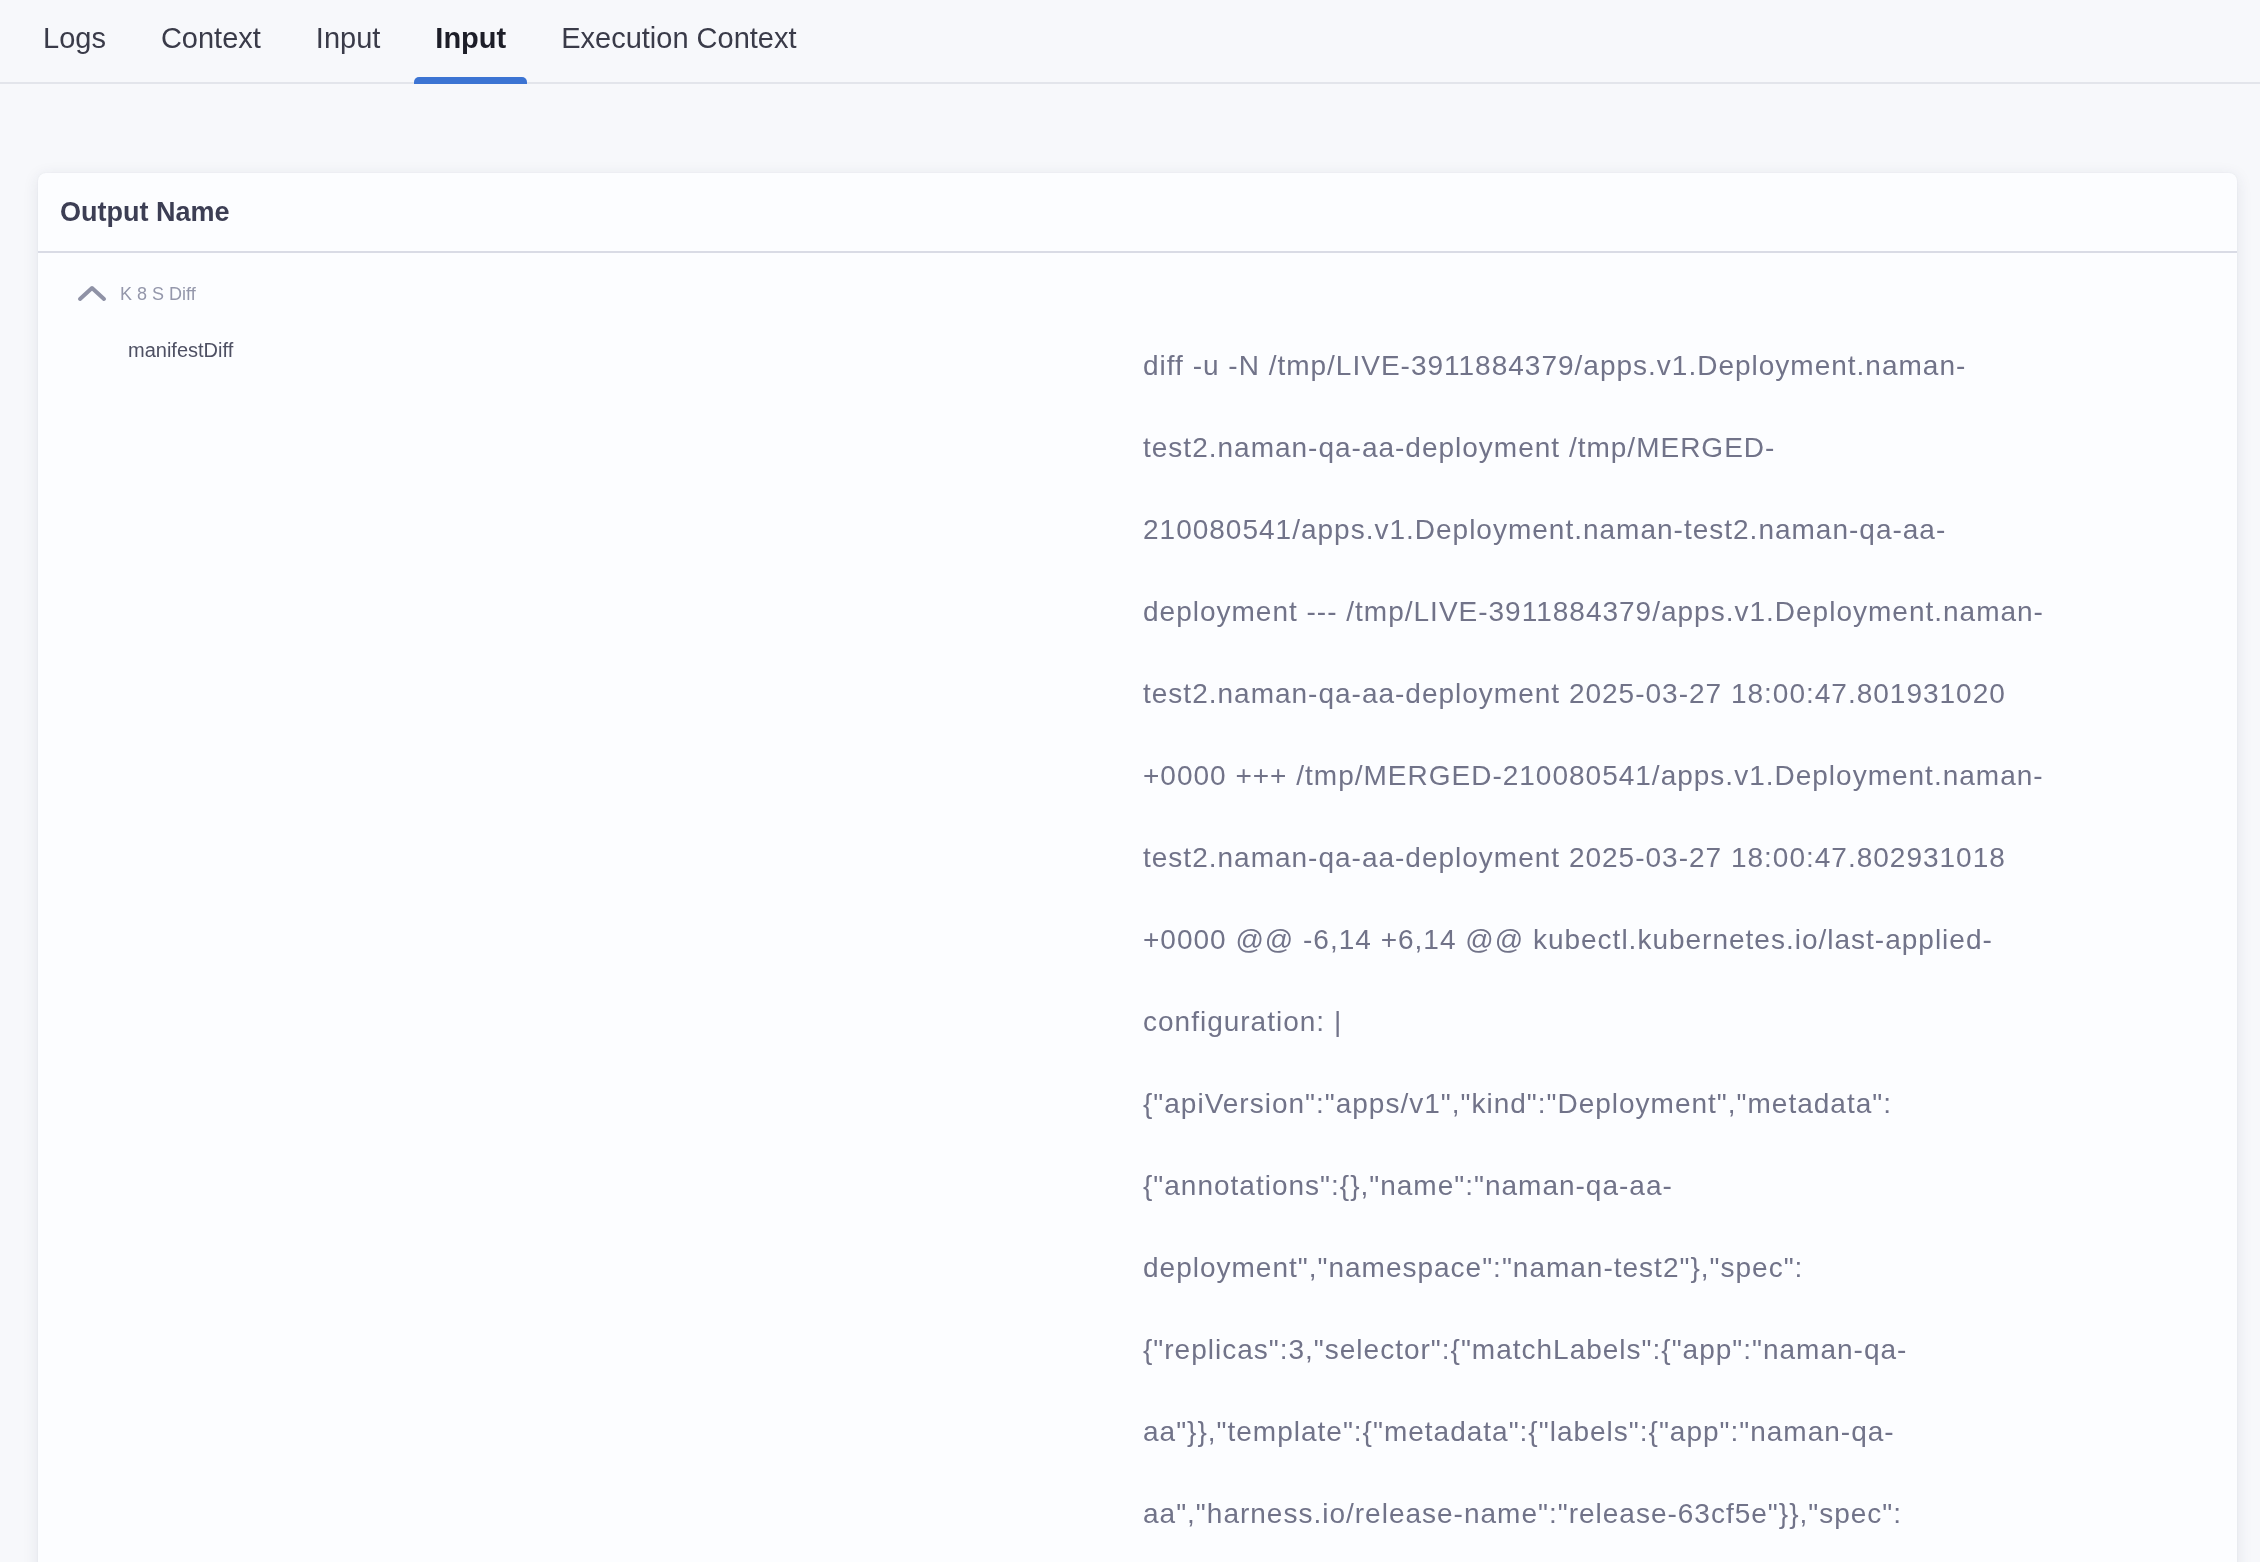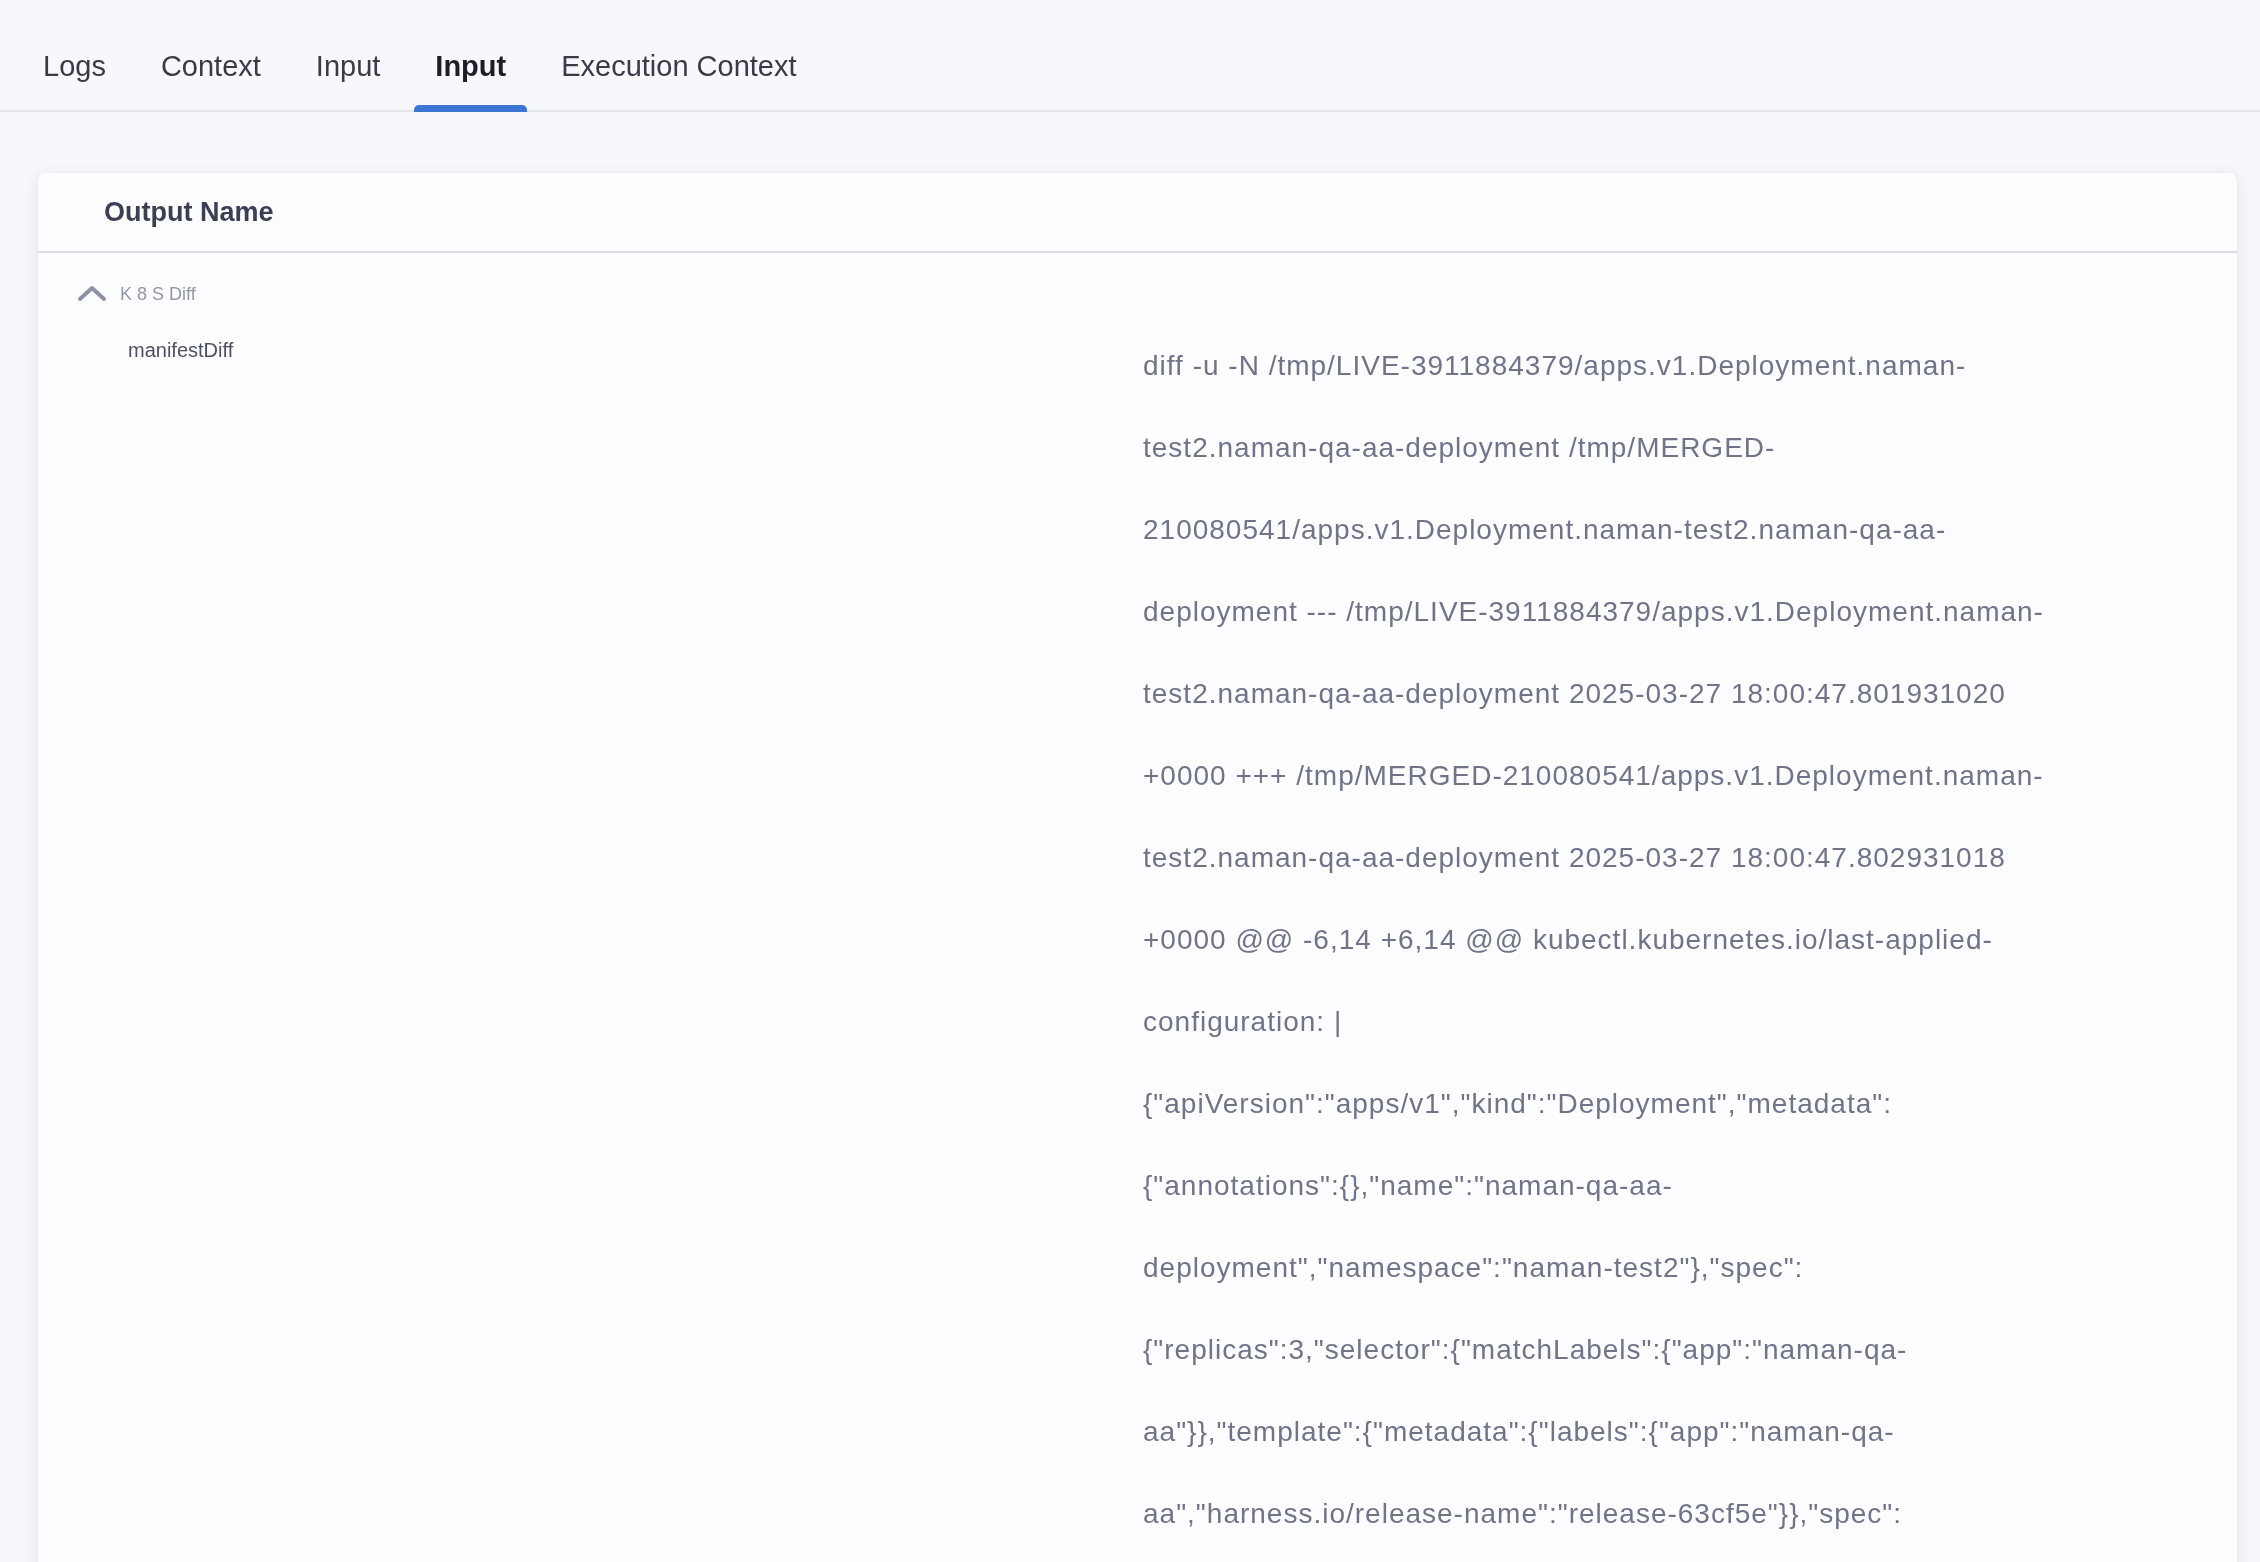--- a/index.html
+++ b/index.html
@@ -6,21 +6,21 @@
   html, body {
     width: 2260px; height: 1562px;
     overflow: hidden;
     background: #f7f8fb;
     font-family: "Liberation Sans", "DejaVu Sans", sans-serif;
   }
 
   
   .tabbar {
     position: relative;
-    height: 112px;
+    height: 84px;
     display: flex;
     align-items: flex-end;
     gap: 55px;
     padding-left: 43px;
     border-bottom: 2px solid #e3e5eb;
     background: #f7f8fb;
   }
   .tab {
     position: relative;
     font-size: 29px;
@@ -53,21 +53,20 @@
   .thead {
     display: flex;
     align-items: center;
     height: 80px;
     border-bottom: 2px solid #d9dbe5;
   }
   .th {
     font-size: 27px;
     font-weight: bold;
     color: #3c3e54;
-    margin-left: 44px;
   }
   .col-name { width: 1105px; padding-left: 22px; flex: none; }
   .col-value { flex: 1; min-width: 0; }
 
   .group-row {
     display: flex;
     align-items: center;
     height: 58px;
     margin-top: 12px;
     cursor: pointer;

